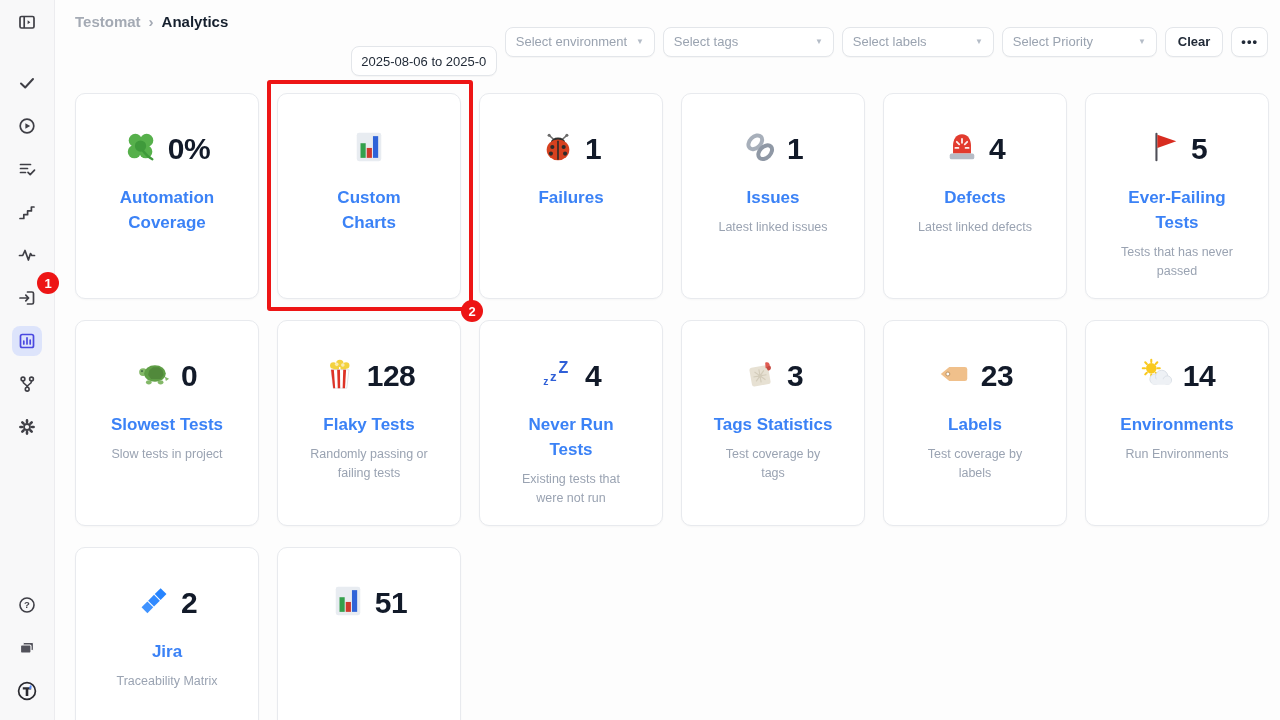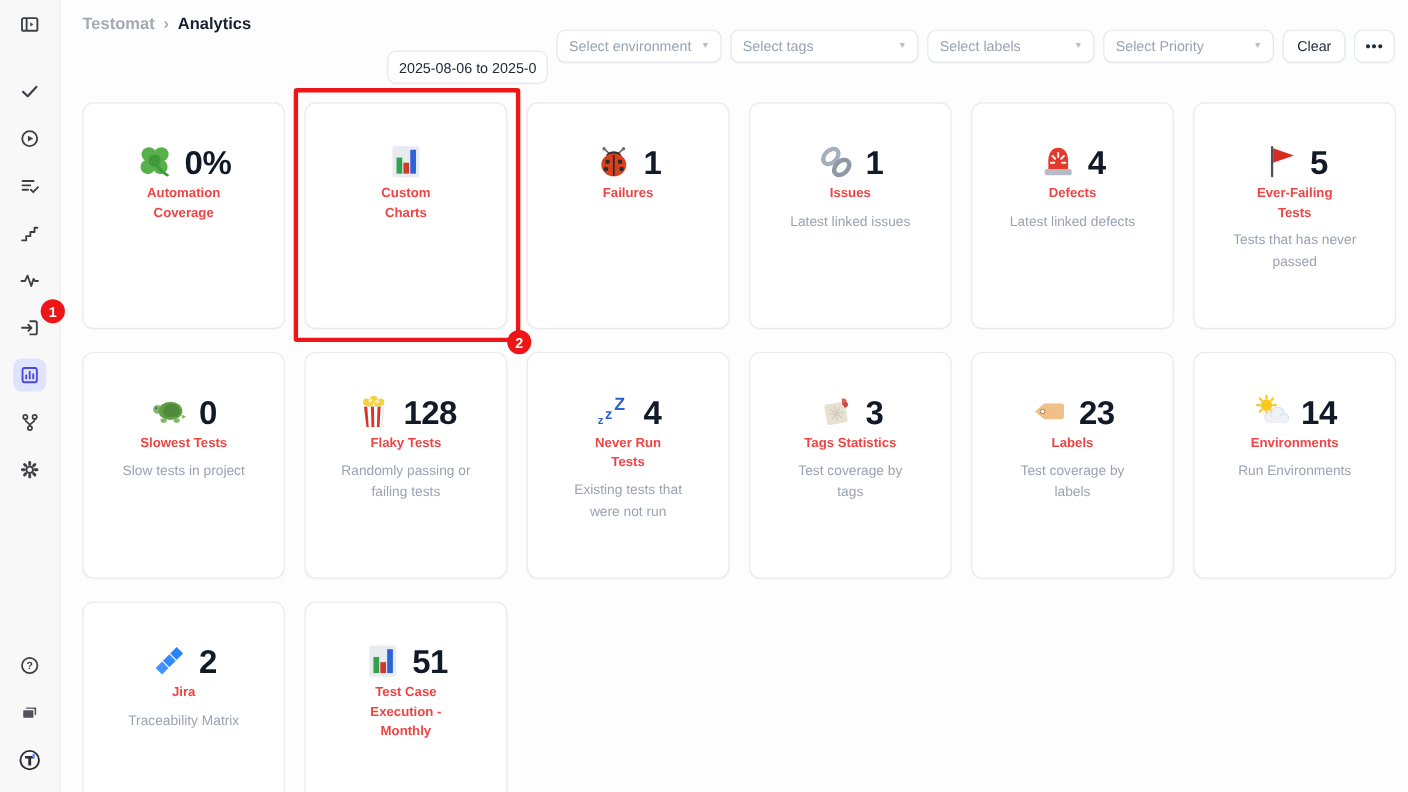--- a/index.html
+++ b/index.html
@@ -24,32 +24,32 @@
   .bc-project { color:#a4aab4; font-weight:600; }
   .bc-sep { color:#a4aab4; font-weight:600; }
   .bc-page { color:#16202e; font-weight:700; }
 
   .controls { position:absolute; right:12px; top:7px; display:flex; gap:8px; align-items:center; }
   .ctl { height:30px; background:#fff; border:1px solid #e3e6ea; border-radius:8px;
          font-size:13px; display:flex; align-items:center; box-shadow:0 1px 1px rgba(16,24,40,.03); cursor:pointer; }
   .date-box { width:146px; justify-content:center; color:#222b38; white-space:nowrap; overflow:hidden; padding:0 8px;margin-top:39px; }
   .select { justify-content:space-between; color:#9aa3b0; padding:3px 10px; }
   .caret { font-size:8px; color:#b4bcc7; margin-left:8px; }
-  .btn { padding:0 12px; color:#222b38; font-weight:400; justify-content:center; }
+  .btn { padding:0 12px; color:#222b38; font-weight:700; justify-content:center; }
   .dots { letter-spacing:1px; font-weight:700; padding:0 9px; }
 
   
   .grid { position:absolute; left:75px; top:93px; width:1194px;
           display:grid; grid-template-columns:repeat(6,184px); grid-auto-rows:206px; gap:21px 18px; }
   .card { background:#fff; border:1px solid #e8eaee; border-radius:10px;
           box-shadow:0 1px 2px rgba(16,24,40,.03); cursor:pointer;
           display:flex; flex-direction:column; align-items:center; padding-top:37px; text-align:center; }
   .stat { display:flex; align-items:center; gap:10px; height:36px; }
   .stat .val { font-size:30px; font-weight:700; color:#121a29; letter-spacing:-0.5px; }
-  .card .title { font-size:12px; font-weight:600; color:#ef4444; line-height:1.47; }
+  .card .title { margin-top:19px; font-size:17px; font-weight:600; color:#3b82f6; line-height:1.47; }
   .card .subtitle { margin-top:7px; font-size:12.5px; color:#9aa3b2; line-height:1.55; }
 
   
   .anno-rect { position:absolute; left:267px; top:80px; width:206px; height:231px;
                border:4px solid #ed1515; border-radius:3px; z-index:5; pointer-events:none; }
   .anno-badge { position:absolute; width:22px; height:22px; border-radius:50%;
                 background:#ed1515; color:#fff; font-size:13px; font-weight:700;
                 display:flex; align-items:center; justify-content:center; z-index:6; pointer-events:none; }
   .badge-1 { left:37px; top:272px; }
   .badge-2 { left:461px; top:300px; }
@@ -457,23 +457,18 @@
     <div class="card">
       <div class="stat">
         <span><svg width="34" height="34" viewBox="0 0 36 36">
             <rect x="5" y="3" width="26" height="30" rx="2.5" fill="#e8ecf1"></rect>
             <rect x="9" y="14" width="5.5" height="15.5" fill="#34a04c"></rect>
             <rect x="15.6" y="19" width="5.5" height="10.5" fill="#cf3a2d"></rect>
             <rect x="22.2" y="6.5" width="5.5" height="23" fill="#2f63d8"></rect>
           </svg></span>
         <span class="val">51</span>
       </div>
-      <div class="title">
-        <div>Test Case</div>
-        <div>Execution -</div>
-        <div>Monthly</div>
-      </div>
     </div>
   </main>
 
 <div class="anno-rect"></div>
 <div class="anno-badge badge-1">1</div>
 <div class="anno-badge badge-2">2</div>
 
 </body></html>

